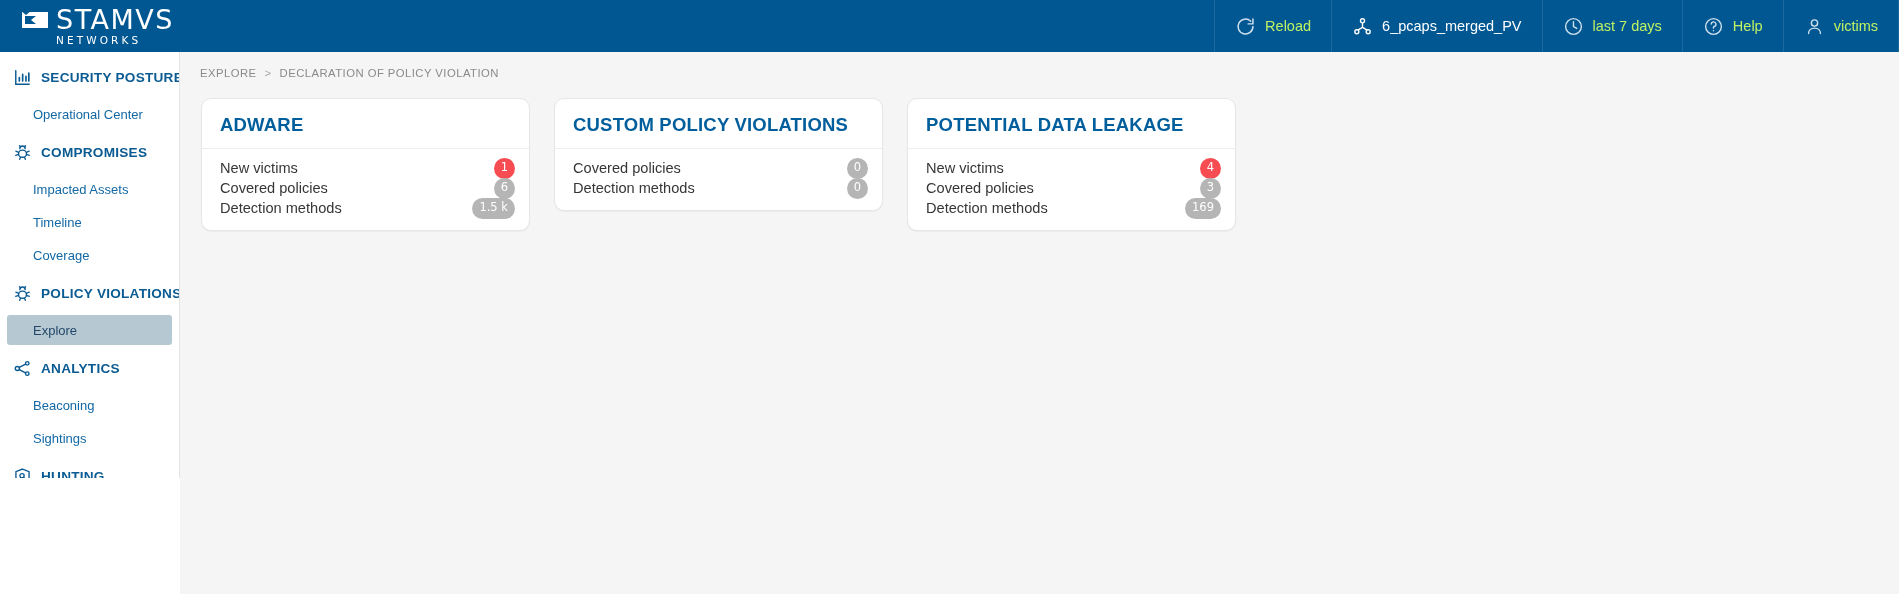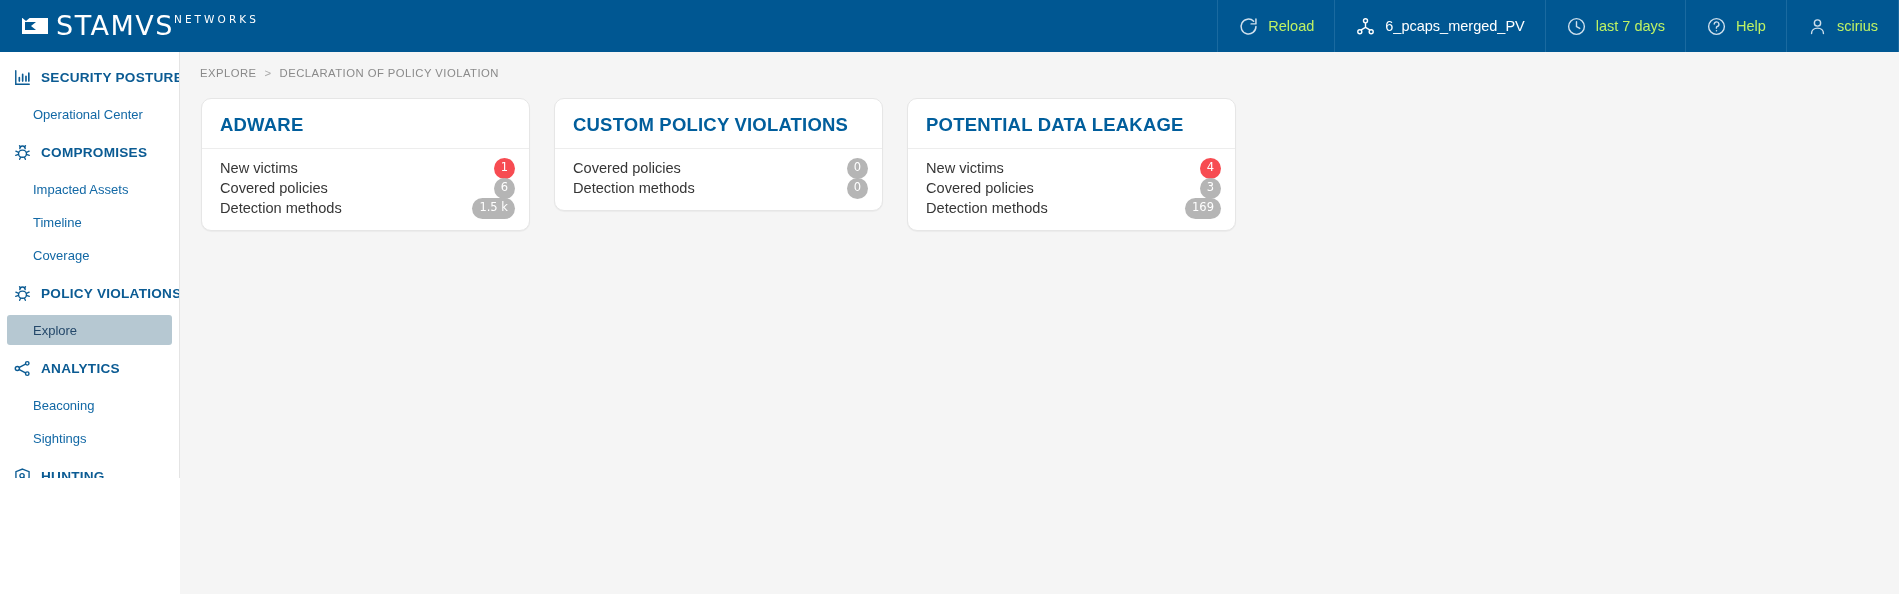--- a/index.html
+++ b/index.html
@@ -29,21 +29,21 @@
     display: flex;
     align-items: center;
     padding-left: 20px;
     flex: none;
   }
   .brand-logo {
     display: flex;
     align-items: flex-start;
   }
   .brand-mark { margin-right: 6px; margin-top: 3px; }
-  .brand-text { display: flex; flex-direction: row; line-height: 1; }
+  .brand-text { display: flex; flex-direction: column; line-height: 1; }
   .brand-name {
     color: #ffffff;
     font-size: 27px;
     font-weight: 400;
     letter-spacing: 1.5px;
     font-family: "DejaVu Sans", sans-serif;
   }
   .brand-sub {
     color: #ffffff;
     font-size: 10.5px;
@@ -256,21 +256,21 @@
       <span>Help</span>
     </div>
 
     <div class="tb-item">
       <span>
         <svg width="21" height="21" viewBox="0 0 24 24" fill="none" stroke="#cfe0ed" stroke-width="1.6" stroke-linecap="round">
           <circle cx="12" cy="8" r="3.6"></circle>
           <path d="M5.2 20c0-3.8 3.1-6.1 6.8-6.1s6.8 2.3 6.8 6.1"></path>
         </svg>
       </span>
-      <span>scirius</span>
+      <span>victims</span>
     </div>
 
   </div>
 </div>
 
 <nav class="sidebar">
 
   <div class="nav-group">
     <span class="gicon">
       <svg width="19" height="19" viewBox="0 0 24 24" fill="none" stroke="#0b5b93" stroke-width="1.8" stroke-linecap="round">

